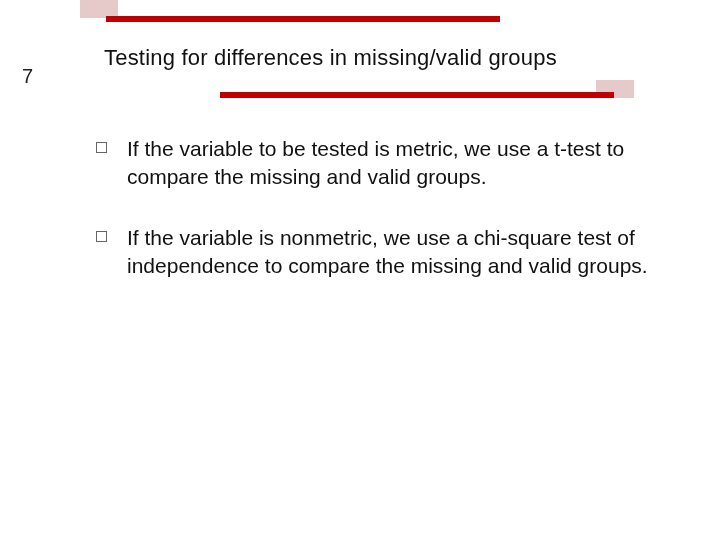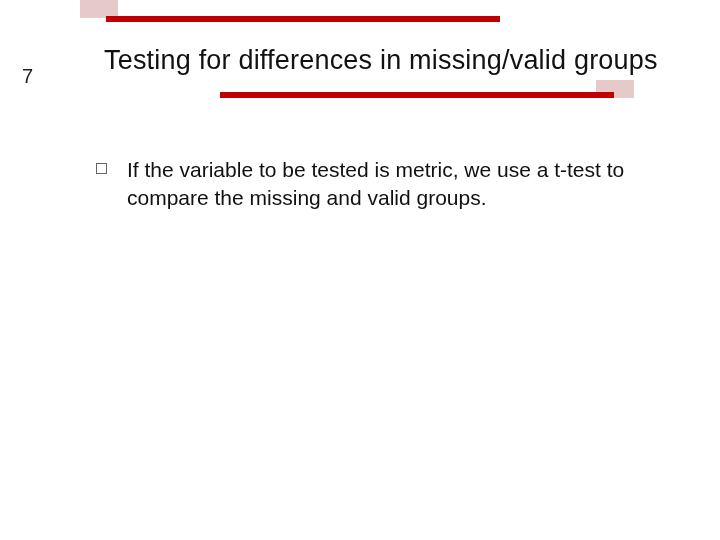--- a/index.html
+++ b/index.html
@@ -51,28 +51,28 @@
   .page-no {
     position: absolute;
     top: 65px; left: 22px;
     font-size: 20px;
     color: #222;
   }
   .title {
     position: absolute;
     top: 45px; left: 104px;
     right: 24px;
-    font-size: 27px;
+    font-size: 22px;
     font-weight: 400;
     color: #111;
     letter-spacing: 0.2px;
   }
   .content {
     position: absolute;
-    top: 156px; left: 96px;
+    top: 135px; left: 96px;
     width: 580px;
   }
   .bullet {
     display: flex;
     align-items: flex-start;
     margin-bottom: 32px;
   }
   .bullet .marker {
     width: 11px; height: 11px;
     border: 1px solid #666;
@@ -100,13 +100,17 @@
 <h1 class="title">Testing for differences in missing/valid groups</h1>
 
 <div class="bar-mid-right"></div>
 <div class="bar-mid-rule"></div>
 
 <div class="content">
   <div class="bullet">
     <span class="marker"></span>
     <span class="text">If the variable to be tested is metric, we use a t-test to compare the missing and valid groups.</span>
   </div>
+  <div class="bullet">
+    <span class="marker"></span>
+    <span class="text">If the variable is nonmetric, we use a chi-square test of independence to compare the missing and valid groups.</span>
+  </div>
 </div>
 
 </body></html>

